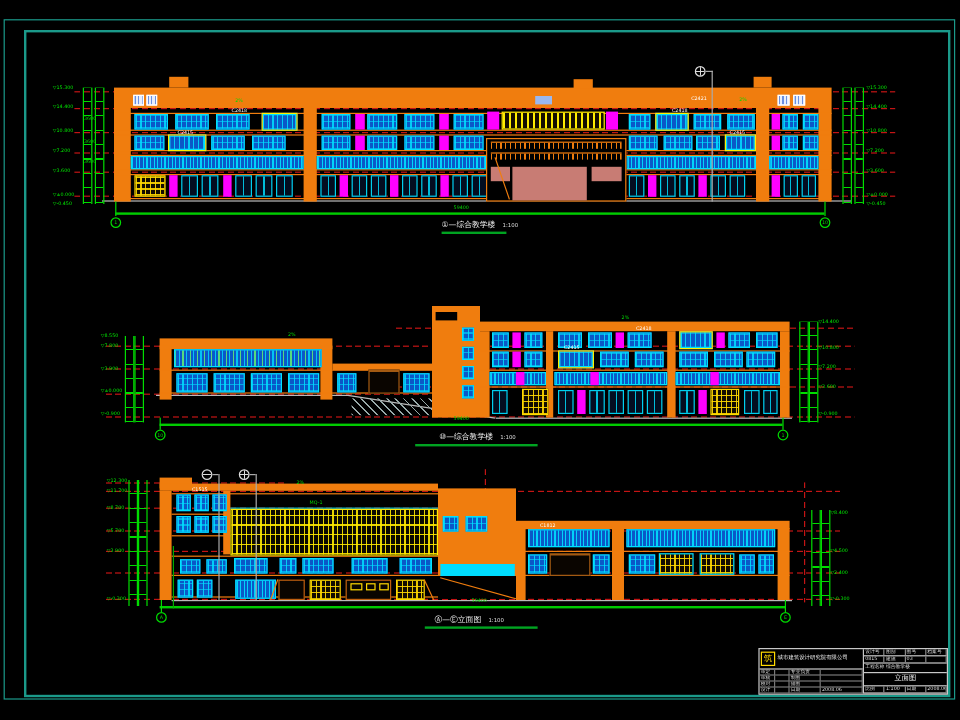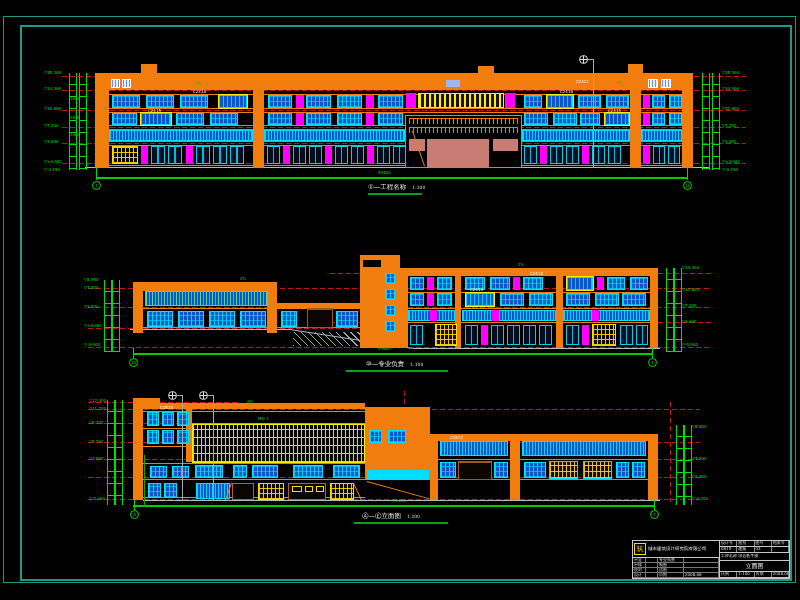--- a/index.html
+++ b/index.html
@@ -419,26 +419,26 @@
       <div class="sh lvl" style="left: 692px; top: 457px;">▽4.500</div>
       <div class="sh lvl" style="left: 692px; top: 475px;">▽2.400</div>
       <div class="sh lvl" style="left: 692px; top: 497px;">▽-0.300</div>
       <div class="sh txt" style="left: 247px; top: 400px; color: rgb(0, 221, 0); font-size: 4px;">2%</div>
       <div class="sh txt" style="left: 258px; top: 417px; color: rgb(0, 221, 0); font-size: 4px;">MQ-1</div>
       <div class="sh txt" style="left: 160px; top: 406px; color: rgb(255, 255, 255); font-size: 4px;">C1515</div>
       <div class="sh txt" style="left: 450px; top: 436px; color: rgb(255, 255, 255); font-size: 4px;">C1812</div>
     </div>
 
   <div class="elv-label elv1">
-    <span>①—工程名称</span><span class="elv-scale">1:100</span>
+    <span>①—综合教学楼</span><span class="elv-scale">1:100</span>
   </div>
   <div class="elv-underline elv1u"></div>
 
   <div class="elv-label elv2">
-    <span>⑩—专业负责</span><span class="elv-scale">1:100</span>
+    <span>⑩—综合教学楼</span><span class="elv-scale">1:100</span>
   </div>
   <div class="elv-underline elv2u"></div>
 
   <div class="elv-label elv3">
     <span>Ⓐ—Ⓔ立面图</span><span class="elv-scale">1:100</span>
   </div>
   <div class="elv-underline elv3u"></div>
 
   <div id="titleblock">
     <div class="tb-left">

